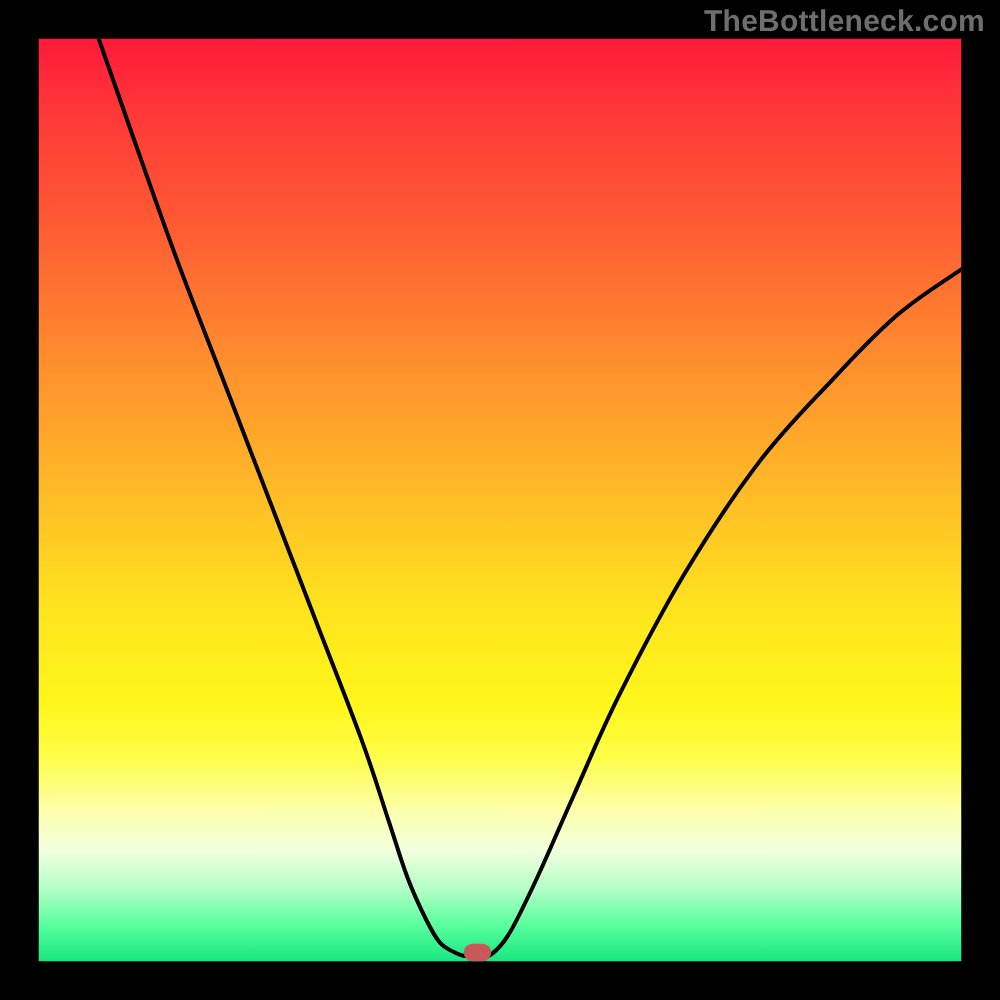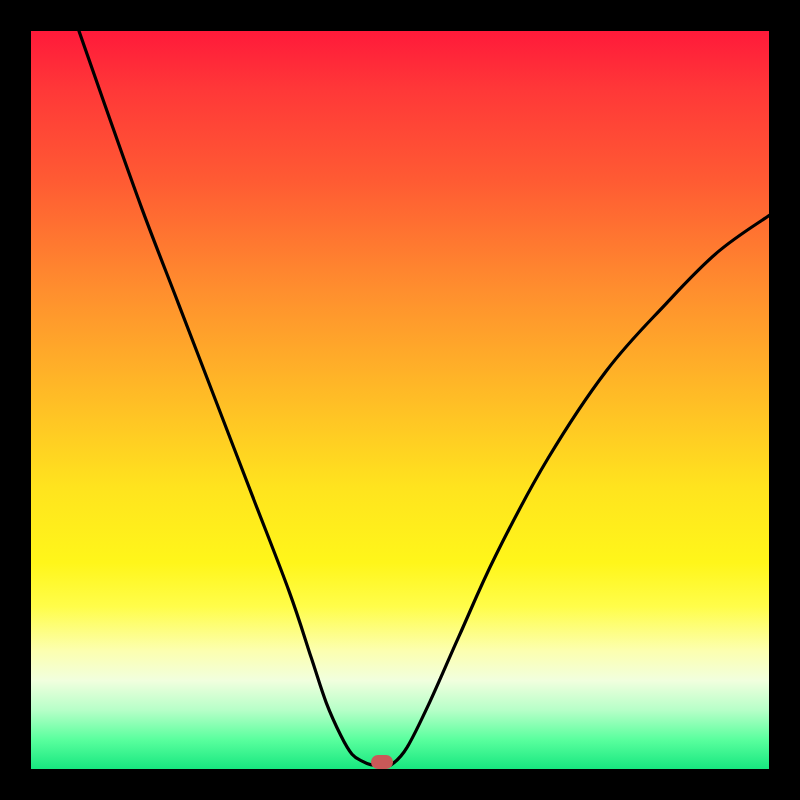--- a/index.html
+++ b/index.html
@@ -63,19 +63,20 @@
     left: 0;
     top: 0;
     width: 738px;
     height: 738px;
   }
 </style>
 </head>
 <body>
 
 <div class="frame">
+  <div class="watermark">TheBottleneck.com</div>
   <div class="plot">
     <svg class="curve" viewBox="0 0 738 738" preserveAspectRatio="none">
       <path id="curve-path" fill="none" stroke-width="3.2" stroke-linecap="round" stroke-linejoin="round" d="M 47.97 0 C 52.6194 13.283999999999992, 62.5086 41.918399999999956, 73.8 73.79999999999995 C 85.0914 105.68159999999995, 97.416 141.2532, 110.7 177.12 C 123.98400000000001 212.98680000000002, 134.316 238.5216, 147.6 273.06 C 160.884 307.59839999999997, 171.216 334.4616, 184.5 369 C 197.784 403.5384, 208.116 430.40160000000003, 221.4 464.94 C 234.684 499.47839999999997, 247.67280000000002 531.6552, 258.3 560.88 C 268.9272 590.1048, 273.798 607.3739999999999, 280.44 627.3 C 287.082 647.226, 289.8864 657.6318, 295.2 671.58 C 300.5136 685.5282000000001, 305.31059999999997 695.4911999999999, 309.96 704.79 C 314.6094 714.0888, 317.04479999999995 718.5906, 321.03 723.24 C 325.0152 727.8894, 328.779 728.76024, 332.1 730.62 C 335.42100000000005 732.47976, 336.82320000000004 733.04064, 339.48 733.572 C 342.1368 734.10336, 344.2032 733.572, 346.85999999999996 733.572 C 349.51679999999993 733.572, 351.5832 733.70484, 354.24 733.572 C 356.89680000000004 733.43916, 357.6348 736.02216, 361.62 732.834 C 365.6052 729.6458399999999, 369.738 726.88572, 376.38 715.86 C 383.022 704.83428, 389.22120000000007 691.5060000000001, 398.52000000000004 671.58 C 407.8188 651.654, 416.08439999999996 631.728, 428.03999999999996 605.16 C 439.99559999999997 578.592, 448.9992 555.8616, 464.94 523.98 C 480.8808 492.0984, 496.67400000000004 461.25, 516.6 428.04 C 536.5260000000001 394.83000000000004, 554.3856 367.3764, 575.64 339.47999999999996 C 596.8944 311.58359999999993, 614.7539999999999 294.3144, 634.68 273.06 C 654.606 251.8056, 667.7424 237.34079999999997, 686.34 221.39999999999998 C 704.9376000000001 205.45919999999998, 728.7012 191.142, 738 184.5" stroke="#000000"></path>
     </svg>
     <div id="marker" class="marker" style="left: 350.55px; top: 731.358px; background: rgb(201, 89, 88);"></div>
   </div>
 </div>
 
 </body></html>

